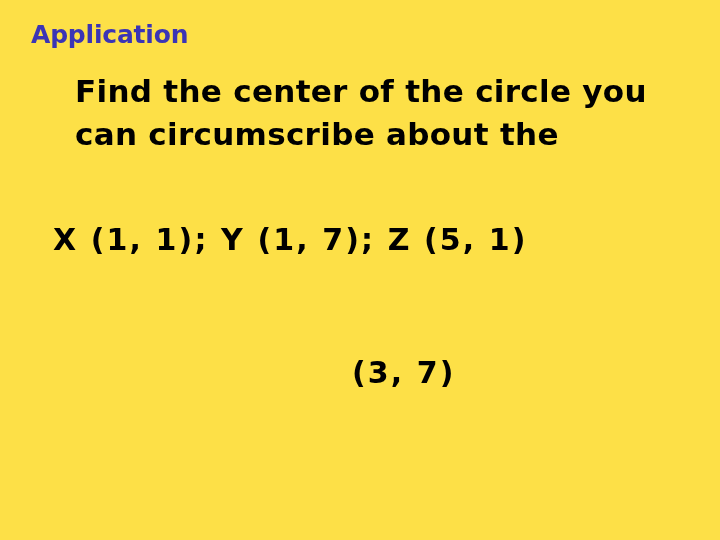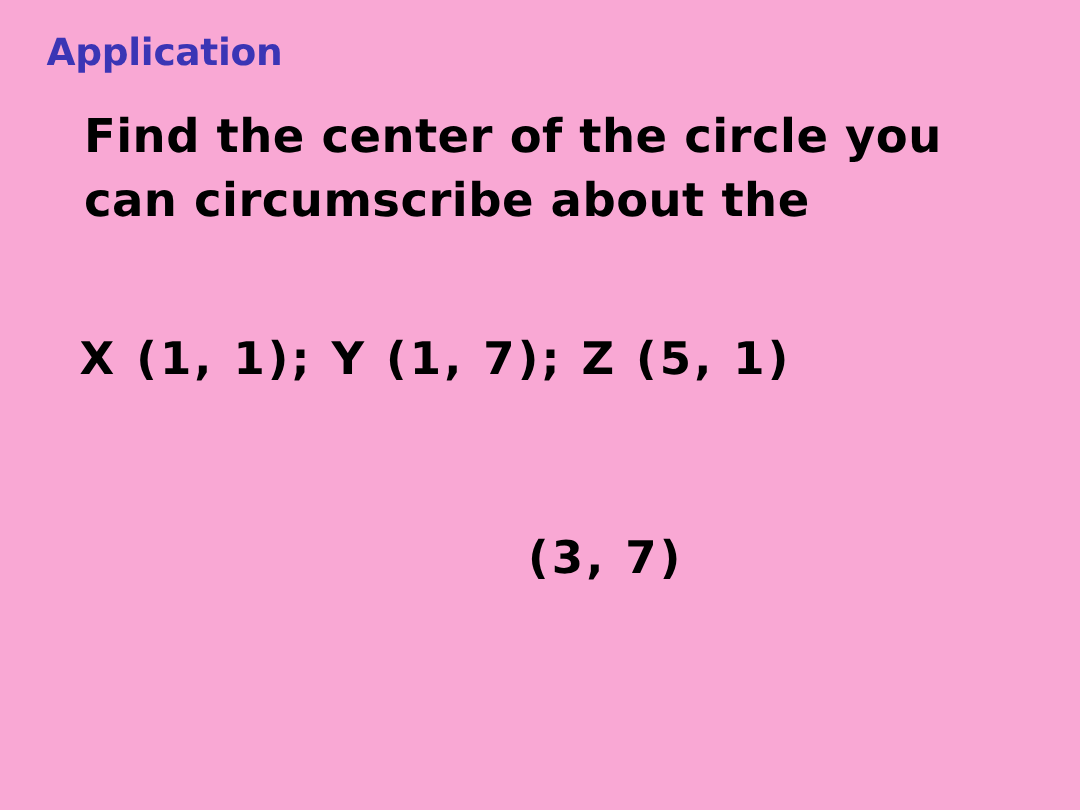--- a/index.html
+++ b/index.html
@@ -12,21 +12,21 @@
     height: 540px;
     background: #ffffff;
     font-family: "DejaVu Sans", sans-serif;
     overflow: hidden;
   }
 
   .slide {
     position: relative;
     width: 720px;
     height: 540px;
-    background: #f9a8d4;
+    background: #fde047;
     box-sizing: border-box;
   }
 
   
   .slide-title {
     position: absolute;
     left: 31px;
     top: 21px;
     font-family: "DejaVu Sans", sans-serif;
     font-size: 25px;
@@ -45,20 +45,21 @@
     width: 610px;
   }
   .prompt-line {
     font-family: "DejaVu Sans", sans-serif;
     font-size: 31px;
     font-weight: bold;
     color: #000000;
     line-height: 43px;
     letter-spacing: 0.3px;
     white-space: nowrap;
+    margin-left: 19px;
   }
 
   
   .vertices-line {
     position: absolute;
     left: 53px;
     top: 222px;
     font-family: "DejaVu Sans", sans-serif;
     font-size: 30px;
     font-weight: bold;

